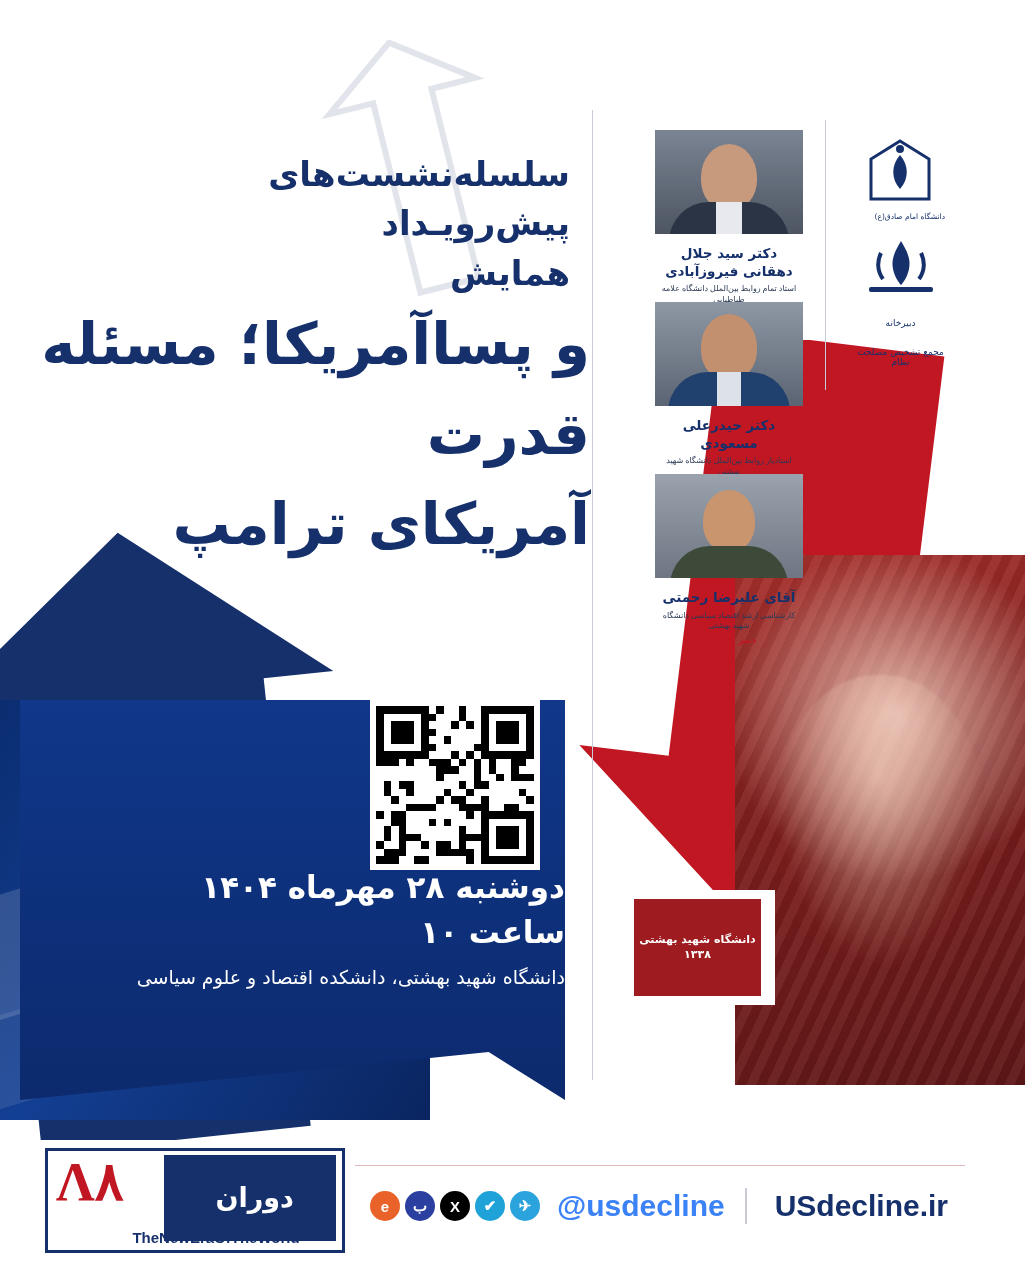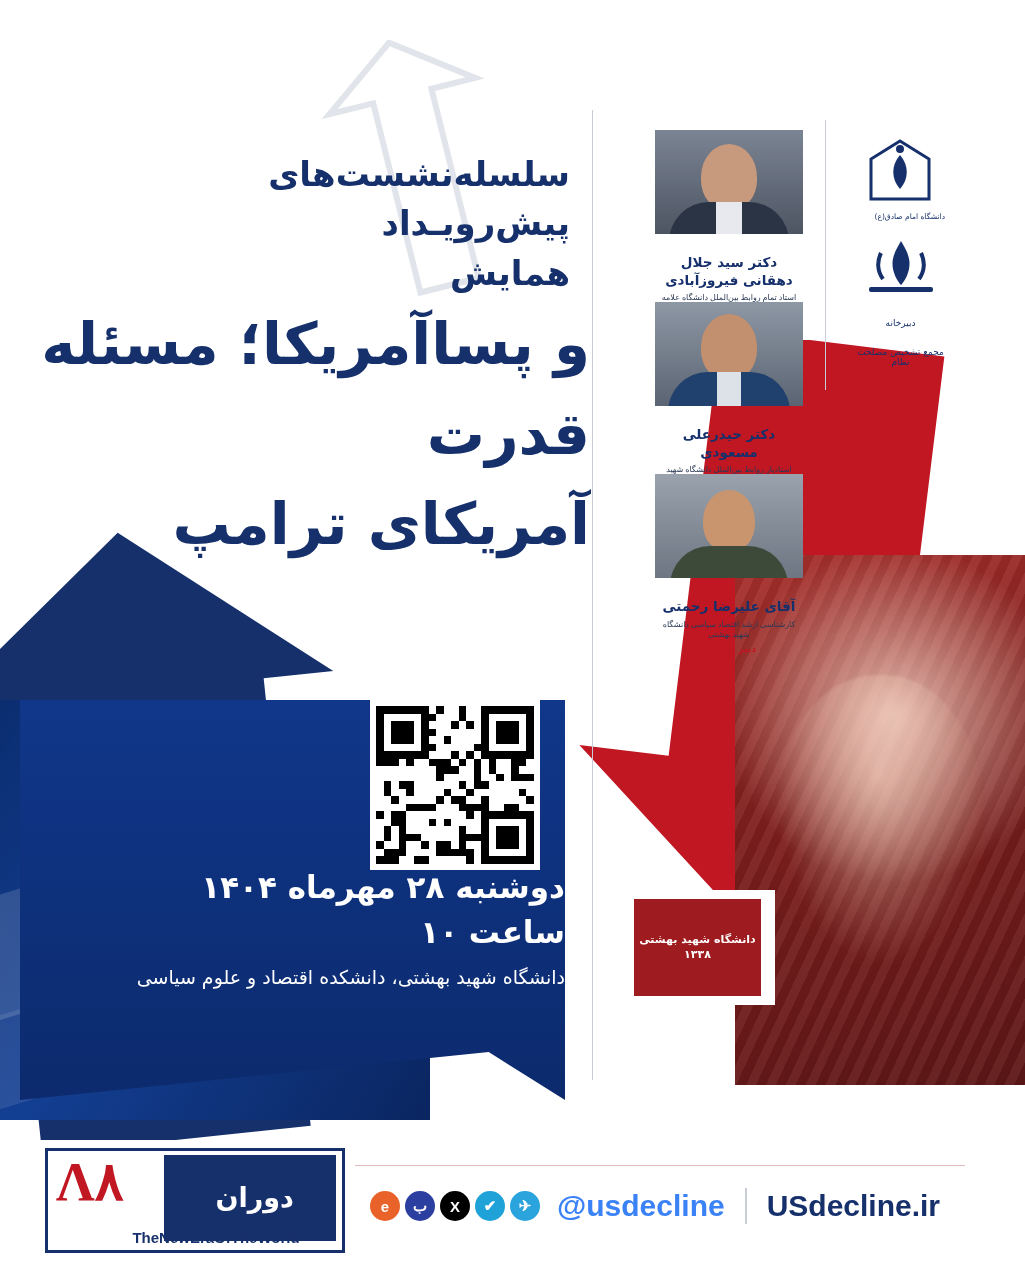--- a/index.html
+++ b/index.html
@@ -204,21 +204,21 @@
   .speaker .photo .body {
     position: absolute;
     left: 50%;
     transform: translateX(-50%);
     border-radius: 40px 40px 0 0;
   }
   .sp-name {
     color: #16306b;
     font-size: 13.5px;
     font-weight: bold;
-    margin-top: 20px;
+    margin-top: 11px;
     line-height: 1.3;
   }
   .sp-affil {
     color: #2b3a55;
     font-size: 8px;
     line-height: 1.35;
     margin-top: 4px;
     font-family: Liberation Serif, serif;
   }
   .sp-role {
@@ -427,20 +427,21 @@
     width: 2px;
     height: 36px;
     background: #c9ccd4;
     margin: 0 20px;
   }
   .site {
     color: #16306b;
     font-size: 30px;
     font-weight: bold;
     font-family: "Liberation Sans", sans-serif;
+    margin-left: 8px;
   }
 </style>
 </head>
 <body>
 
 <div id="poster">
 
   <svg class="arrow-outline-up" viewBox="0 0 210 260">
     <path d="M100 255 L100 60 L55 60 L130 5 L205 60 L160 60 L160 255 Z" fill="none" stroke="#e1e4ea" stroke-width="6" transform="rotate(-14 105 130)"></path>
   </svg>

